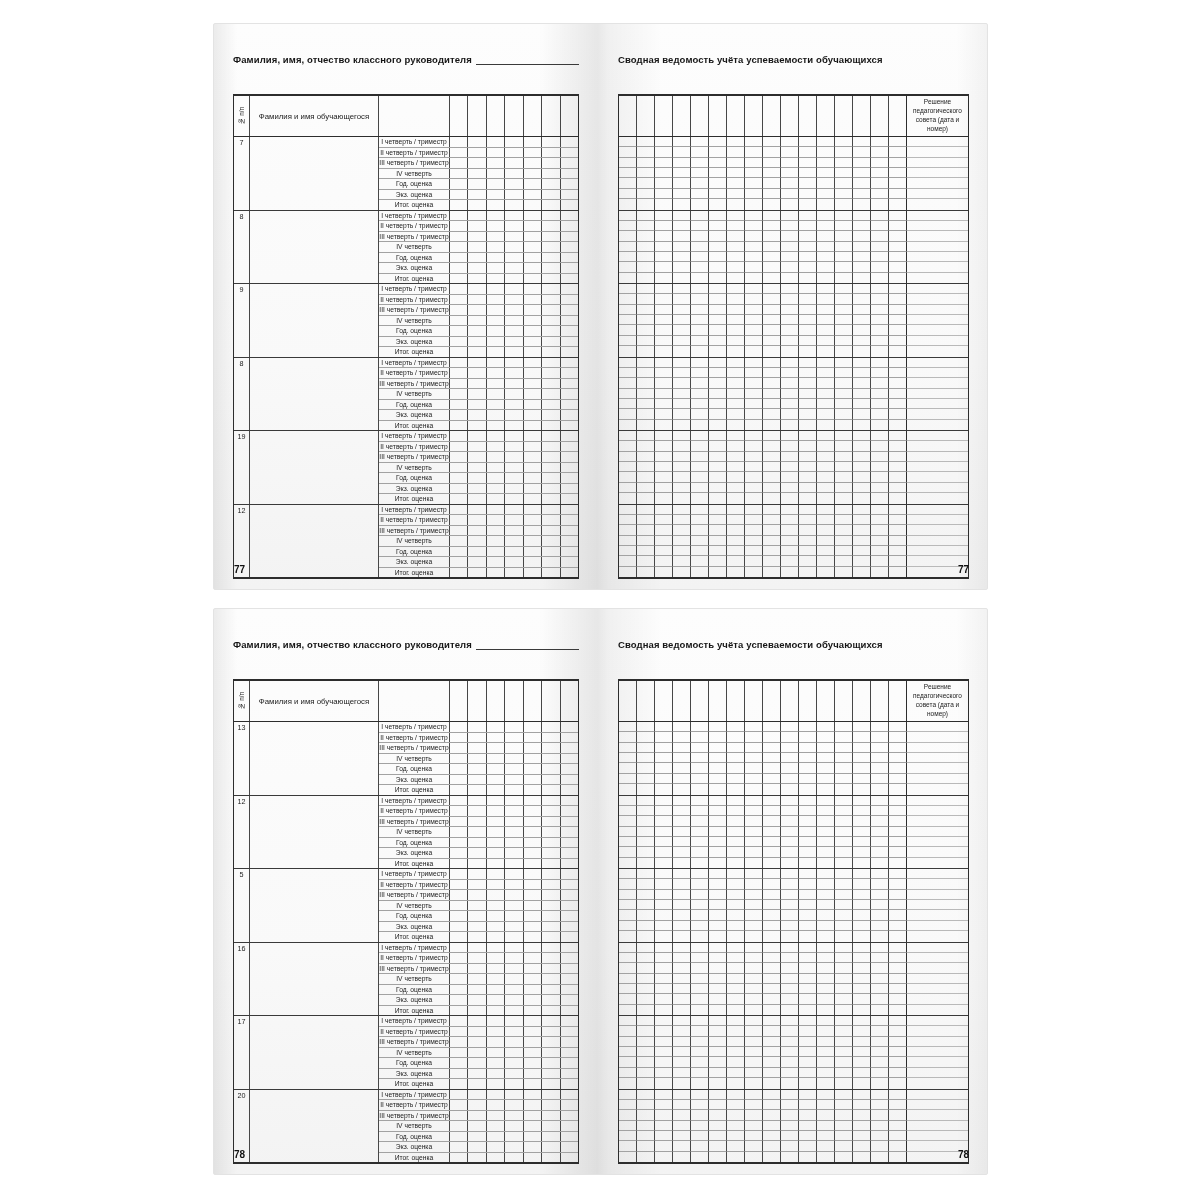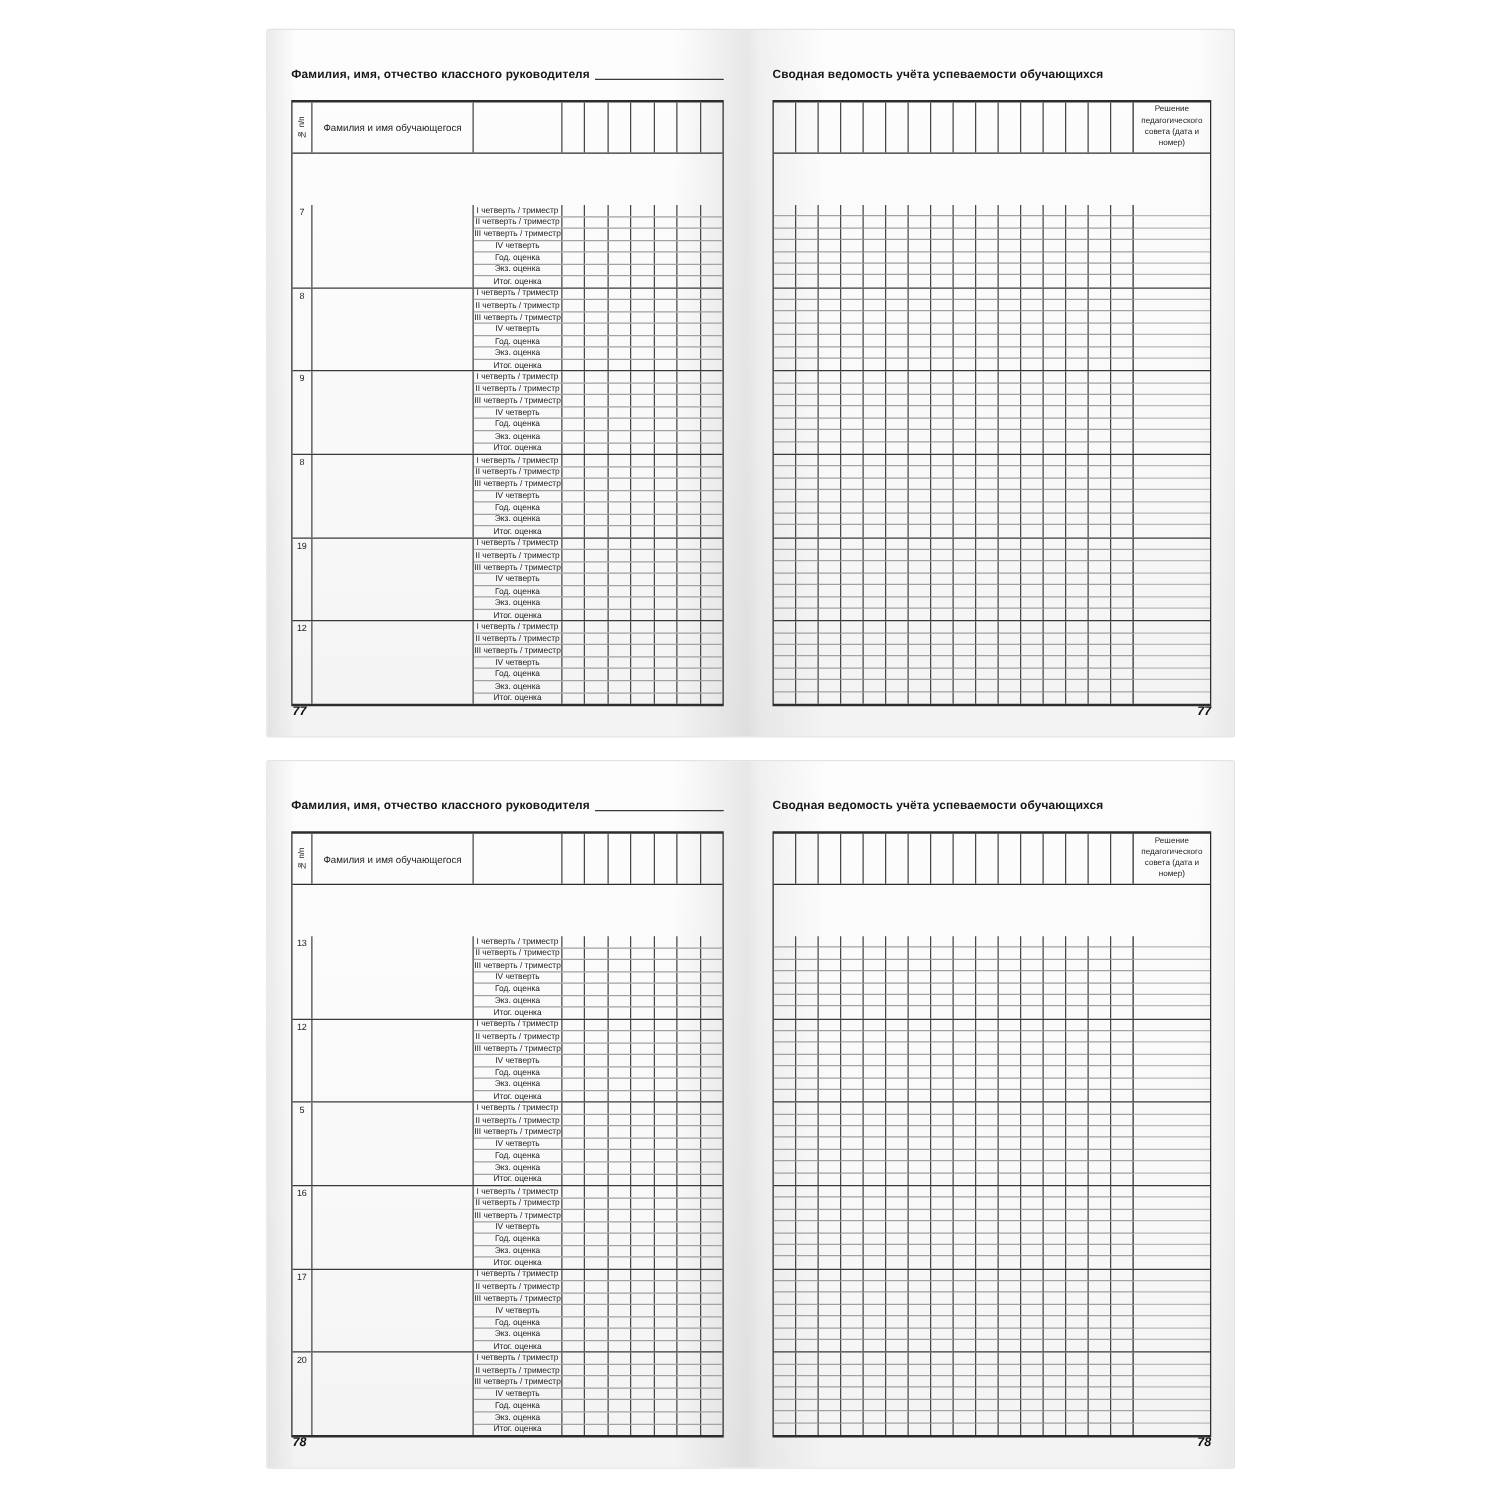--- a/index.html
+++ b/index.html
@@ -14,30 +14,30 @@
     background:
       linear-gradient(90deg, rgba(0,0,0,0.07) 0%, rgba(0,0,0,0.0) 3%),
       linear-gradient(90deg, rgba(0,0,0,0.0) 42%, rgba(0,0,0,0.085) 49.6%, rgba(0,0,0,0.05) 51%, rgba(0,0,0,0.0) 58%),
       linear-gradient(90deg, rgba(0,0,0,0.0) 96%, rgba(0,0,0,0.045) 100%),
       linear-gradient(180deg, #fdfdfd 0%, #f9f9f9 60%, #f3f3f3 100%);
   }
   .spread0{top:23px;}
   .spread1{top:608px;}
 
   
-  .ltitle{position:absolute;left:19px;top:30px;width:346px;display:flex;align-items:flex-start;
+  .ltitle{position:absolute;left:19px;top:30px;width:346px;display:flex;align-items:flex-end;
           font-size:9.5px;font-weight:600;letter-spacing:0.1px;color:#161616;white-space:nowrap;}
   .ltitle .fill{flex:1;border-bottom:1px solid #3a3a3a;height:9px;margin-left:4px;}
   .rtitle{position:absolute;left:404px;top:30px;width:351px;
           font-size:9.5px;font-weight:700;letter-spacing:0.1px;color:#161616;white-space:nowrap;}
 
   
-  .ptable{position:absolute;top:56px;height:485px;box-sizing:border-box;
+  .ptable{position:absolute;top:70px;height:485px;box-sizing:border-box;
           display:flex;flex-direction:column;
-          border:1.5px solid #2d2d2d;border-top-width:2px;border-bottom-width:2px;gap:41px;}
+          border:1.5px solid #2d2d2d;border-top-width:2px;border-bottom-width:2px;}
   .ltable{left:19px;width:346px;}
   .rtable{left:404px;width:351px;}
 
   
   .lhead{flex:none;height:40px;display:flex;border-bottom:1.5px solid #2d2d2d;}
   .h-num{flex:none;width:15px;border-right:1px solid #474747;display:flex;align-items:center;justify-content:center;}
   .h-num .vtext{writing-mode:vertical-rl;transform:rotate(180deg);font-size:6.5px;color:#222;white-space:nowrap;}
   .h-name{flex:none;width:128px;border-right:1px solid #474747;display:flex;align-items:center;justify-content:center;
           font-size:7.8px;text-align:center;color:#222;}
   .h-period{flex:none;width:70px;border-right:1px solid #474747;}
@@ -64,21 +64,21 @@
   .h-dec{display:flex;align-items:center;justify-content:center;text-align:center;
          font-size:6.5px;line-height:1.35;color:#222;padding:0 3px;}
   .rbody{flex:1;display:flex;flex-direction:column;min-height:0;}
   .rblock{flex:1;display:flex;flex-direction:column;min-height:0;border-bottom:1.5px solid #3a3a3a;}
   .rblock:last-child{border-bottom:none;}
   .rrow{flex:1;display:flex;min-height:0;}
   .rrow:not(:last-child) .scell{border-bottom:1px solid #a2a2a2;}
   .rrow:not(:last-child) .r-dec{border-bottom:1px solid #b9b9b9;}
 
   
-  .pagenum{position:absolute;top:540px;font-size:10px;font-weight:bold;font-style:italic;color:#111;}
+  .pagenum{position:absolute;top:540px;font-size:10px;font-weight:bold;color:#111;}
   .pagenum.pl{left:20px;}
   .pagenum.pr{left:404px;width:351px;text-align:right;}
 </style>
 </head>
 <body>
 
 <div class="canvas">
 
   <div class="spread spread0">
     <div class="ltitle">

